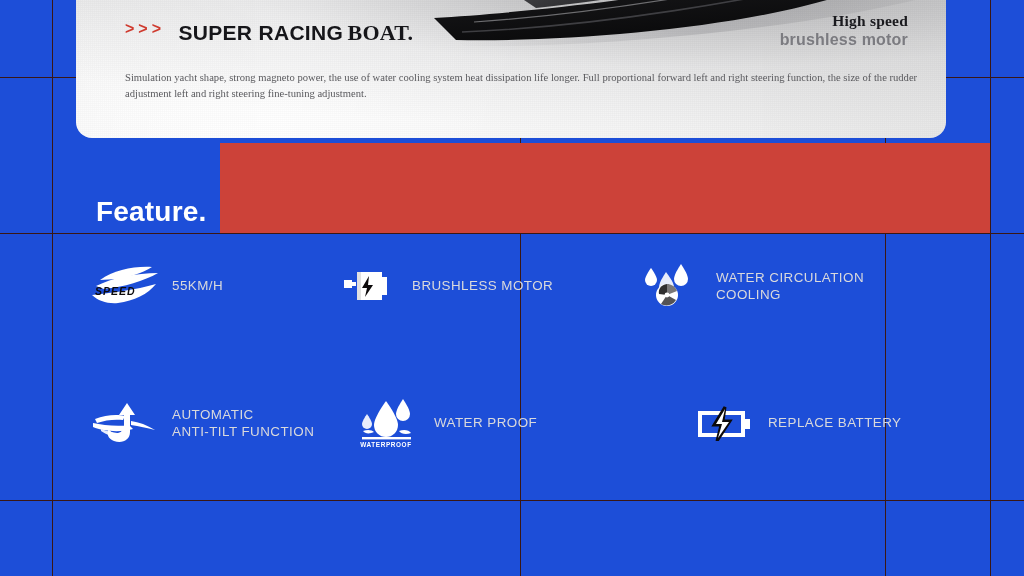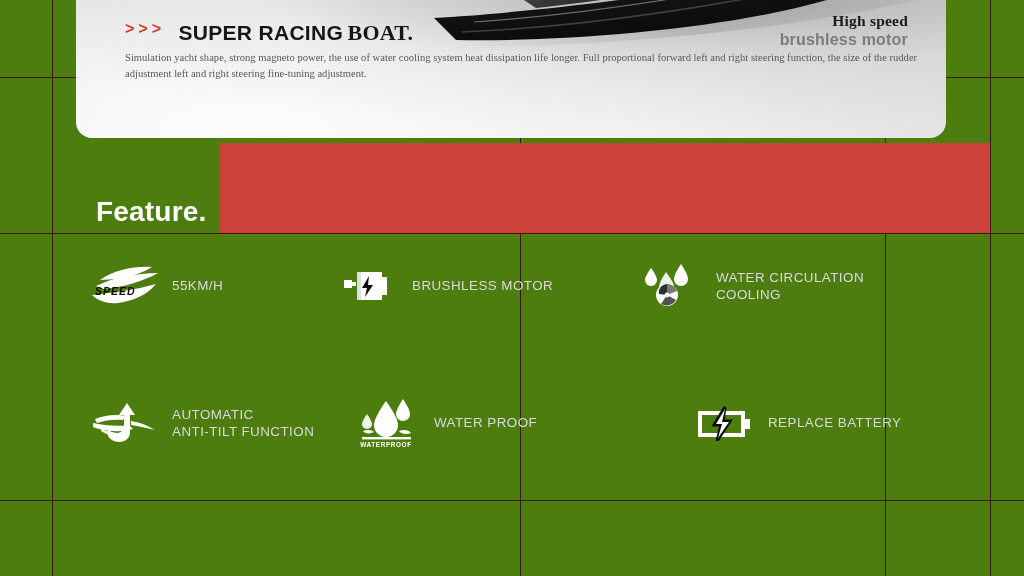--- a/index.html
+++ b/index.html
@@ -2,21 +2,21 @@
 <html><head>
 <meta charset="utf-8">
 <style>
   * { margin:0; padding:0; box-sizing:border-box; }
   html,body{ background:#000; }
   body{
     width:1024px; height:576px; overflow:hidden;
     font-family:"Liberation Sans", sans-serif;
     position:relative; background:#0a0809;
   }
-  #stage{ position:absolute; inset:0; background:#4d7c0f; overflow:hidden; }
+  #stage{ position:absolute; inset:0; background:#1d4ed8; overflow:hidden; }
 
   
   .grid{ position:absolute; inset:0; pointer-events:none; z-index:1; }
   .gl-v{ position:absolute; top:0; bottom:0; width:1px; background:#3a1714; }
   .gl-h{ position:absolute; left:0; right:0; height:1px; background:#3a1714; }
 
   
   .hero{
     position:absolute; left:76px; top:-40px; width:870px; height:178px;
     border-radius:16px; overflow:hidden; z-index:3;
@@ -45,21 +45,21 @@
   .boat-wrap{ position:absolute; right:-18px; top:-46px; width:560px; height:150px; }
   .boat-wrap svg{ width:100%; height:100%; display:block; }
 
   
   .hero-copy{ position:absolute; left:49px; top:60px; z-index:4; }
   .chev{ display:inline-block; color:#cf3b2f; font-size:16px; font-weight:700;
          letter-spacing:4px; vertical-align:6px; margin-right:9px; }
   .ttl-a{ font-size:21px; font-weight:700; color:#16161a; letter-spacing:.3px; }
   .ttl-b{ font-family:"Liberation Serif", serif; font-size:22px; font-weight:700;
           color:#16161a; letter-spacing:.2px; }
-  .desc{ margin-top:4px; font-family:"Liberation Serif", serif;
+  .desc{ margin-top:24px; font-family:"Liberation Serif", serif;
          font-size:10.6px; line-height:1.48; color:#59595d; }
 
   .tagline{ position:absolute; right:38px; top:52px; text-align:right; z-index:4; }
   .tag-a{ font-family:"Liberation Serif", serif; font-size:15.5px; font-weight:700;
           color:#1a1a1e; letter-spacing:.2px; }
   .tag-b{ font-size:16px; font-weight:700; color:#7b7b80; letter-spacing:.2px; margin-top:1px; }
 
   
   .redband{
     position:absolute; left:220px; top:143px; width:770px; height:90px;

